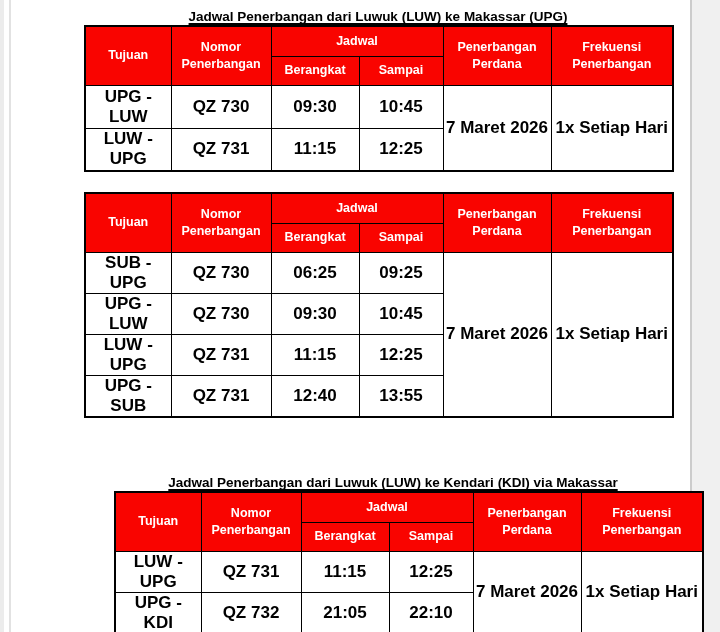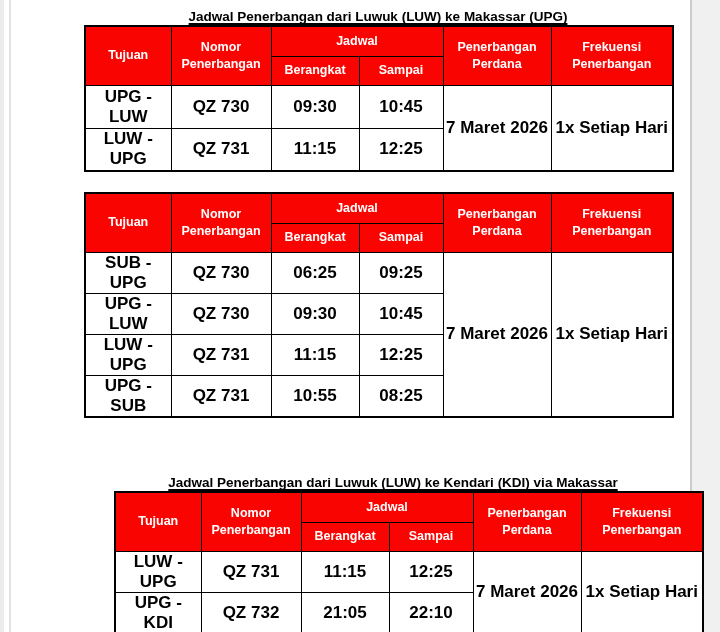--- a/index.html
+++ b/index.html
@@ -167,22 +167,22 @@
         </tr>
         <tr>
           <td>LUW - UPG</td>
           <td>QZ 731</td>
           <td>11:15</td>
           <td>12:25</td>
         </tr>
         <tr>
           <td>UPG - SUB</td>
           <td>QZ 731</td>
-          <td>10:55</td>
-          <td>08:25</td>
+          <td>12:40</td>
+          <td>13:55</td>
         </tr>
       </tbody>
     </table>
   </div>
 
   <div class="section s3">
     <div class="tbl-title">Jadwal Penerbangan dari Luwuk (LUW) ke Kendari (KDI) via Makassar</div>
     <table class="t3">
       <colgroup>
           <col style="width:86px">

